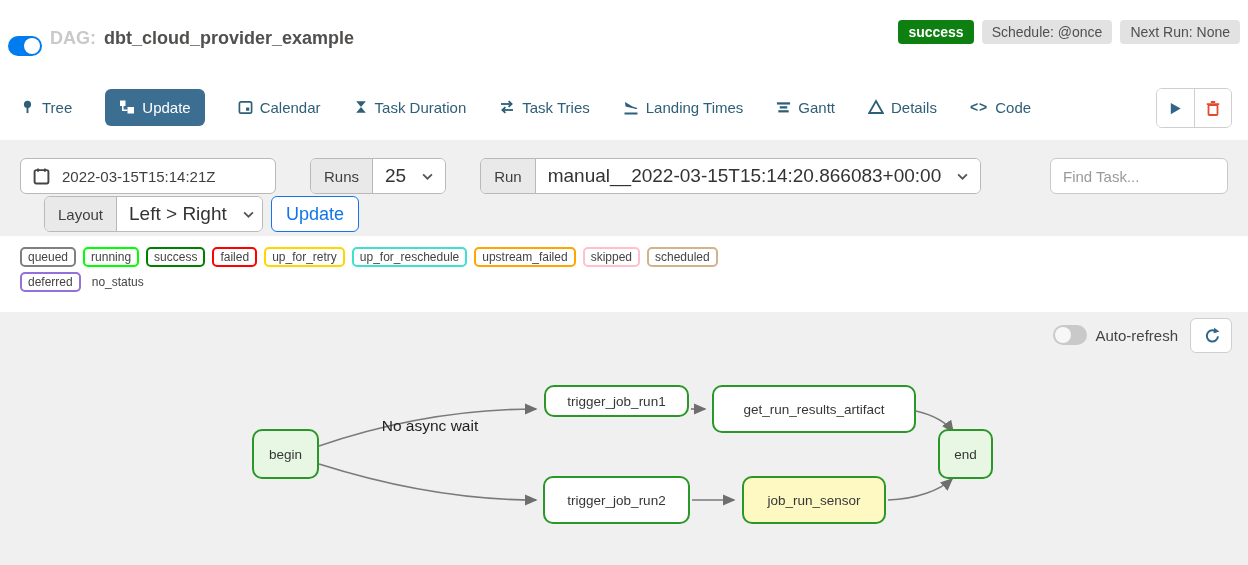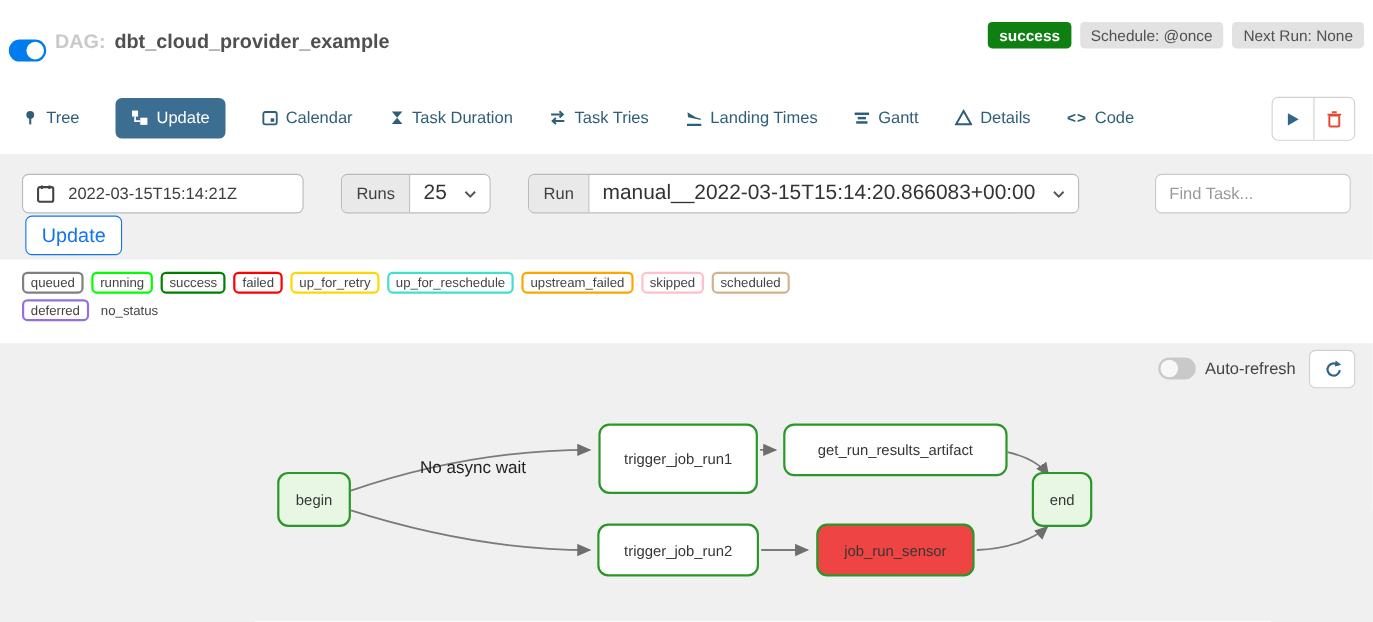--- a/index.html
+++ b/index.html
@@ -61,21 +61,21 @@
   .autorefresh { position:absolute; top:13px; right:70px; display:flex; align-items:center; gap:8px; }
   .ar-toggle { width:34px; height:20px; background:#c9c9c9; border-radius:10px; position:relative; cursor:pointer; }
   .ar-toggle .knob { position:absolute; left:2px; top:2px; width:16px; height:16px; background:#f7f7f7; border-radius:50%; }
   .ar-label { font-size:15px; color:#444; }
   .refresh-btn { position:absolute; top:6px; right:16px; width:42px; height:35px; background:#fff;
     border:1px solid #cfcfcf; border-radius:6px; display:flex; align-items:center; justify-content:center; cursor:pointer; }
   .edges { position:absolute; left:0; top:0; }
   .node { position:absolute; border:2.5px solid #2a9728; border-radius:10px; background:#fff;
     display:flex; align-items:center; justify-content:center; font-size:13.5px; color:#363636; cursor:pointer; }
   .n-begin { left:252px; top:117px; width:67px; height:50px; }
-  .n-t1 { left:544px; top:73px; width:145px; height:64px; }
+  .n-t1 { left:544px; top:73px; width:145px; height:32px; }
   .n-art { left:712px; top:73px; width:204px; height:48px; }
   .n-end { left:938px; top:117px; width:55px; height:50px; }
   .n-t2 { left:543px; top:164px; width:147px; height:48px; }
   .n-sensor { left:742px; top:164px; width:144px; height:48px; }
   .edge-label { position:absolute; font-size:15.5px; color:#1f1f1f; text-align:center; }
   .el-1 { left:330px; top:105px; width:200px; }
   .el-2 { left:320px; top:198px; width:230px; }
 </style>
 </head>
 <body>
@@ -224,20 +224,31 @@
         <span>
             <svg width="11" height="7" viewBox="0 0 10 6">
               <path d="M1 1 L5 5 L9 1" fill="none" stroke="#555" stroke-width="1.6"></path>
             </svg>
           </span>
       </span>
     </div>
     <div class="find-task">Find Task...</div>
   </div>
   <div class="frow2">
+    <div class="igroup">
+      <span class="iaddon">Layout</span>
+      <span class="ival" style="width:145px; justify-content:space-between;">
+        <span>Left &gt; Right</span>
+        <span>
+            <svg width="11" height="7" viewBox="0 0 10 6">
+              <path d="M1 1 L5 5 L9 1" fill="none" stroke="#555" stroke-width="1.6"></path>
+            </svg>
+          </span>
+      </span>
+    </div>
     <div class="update-btn">Update</div>
   </div>
 </div>
 
 <div class="legend">
   <div class="legend-col states-col">
     <div class="legend-row">
       <span class="st-badge" style="border-color: gray;">queued</span>
       <span class="st-badge" style="border-color: lime;">running</span>
       <span class="st-badge" style="border-color: green;">success</span>
@@ -285,16 +296,16 @@
           <polygon points="11.2,0.8 16.4,4.6 10.6,6.2" fill="#31658a"></polygon>
         </svg>
     </span>
   </div>
 
   <div class="node n-begin" style="background-color: rgb(232, 247, 228);">begin</div>
   <div class="node n-t1" style="background-color: rgb(255, 255, 255);">trigger_job_run1</div>
   <div class="node n-art" style="background-color: rgb(255, 255, 255);">get_run_results_artifact</div>
   <div class="node n-end" style="background-color: rgb(232, 247, 228);">end</div>
   <div class="node n-t2" style="background-color: rgb(255, 255, 255);">trigger_job_run2</div>
-  <div class="node n-sensor" style="background-color: #ef4444; text-align: right;">job_run_sensor</div>
+  <div class="node n-sensor" style="background-color: #fef9c3; text-align: right;">job_run_sensor</div>
 
   <div class="edge-label el-1">No async wait</div>
 </div>
 
 </body></html>

